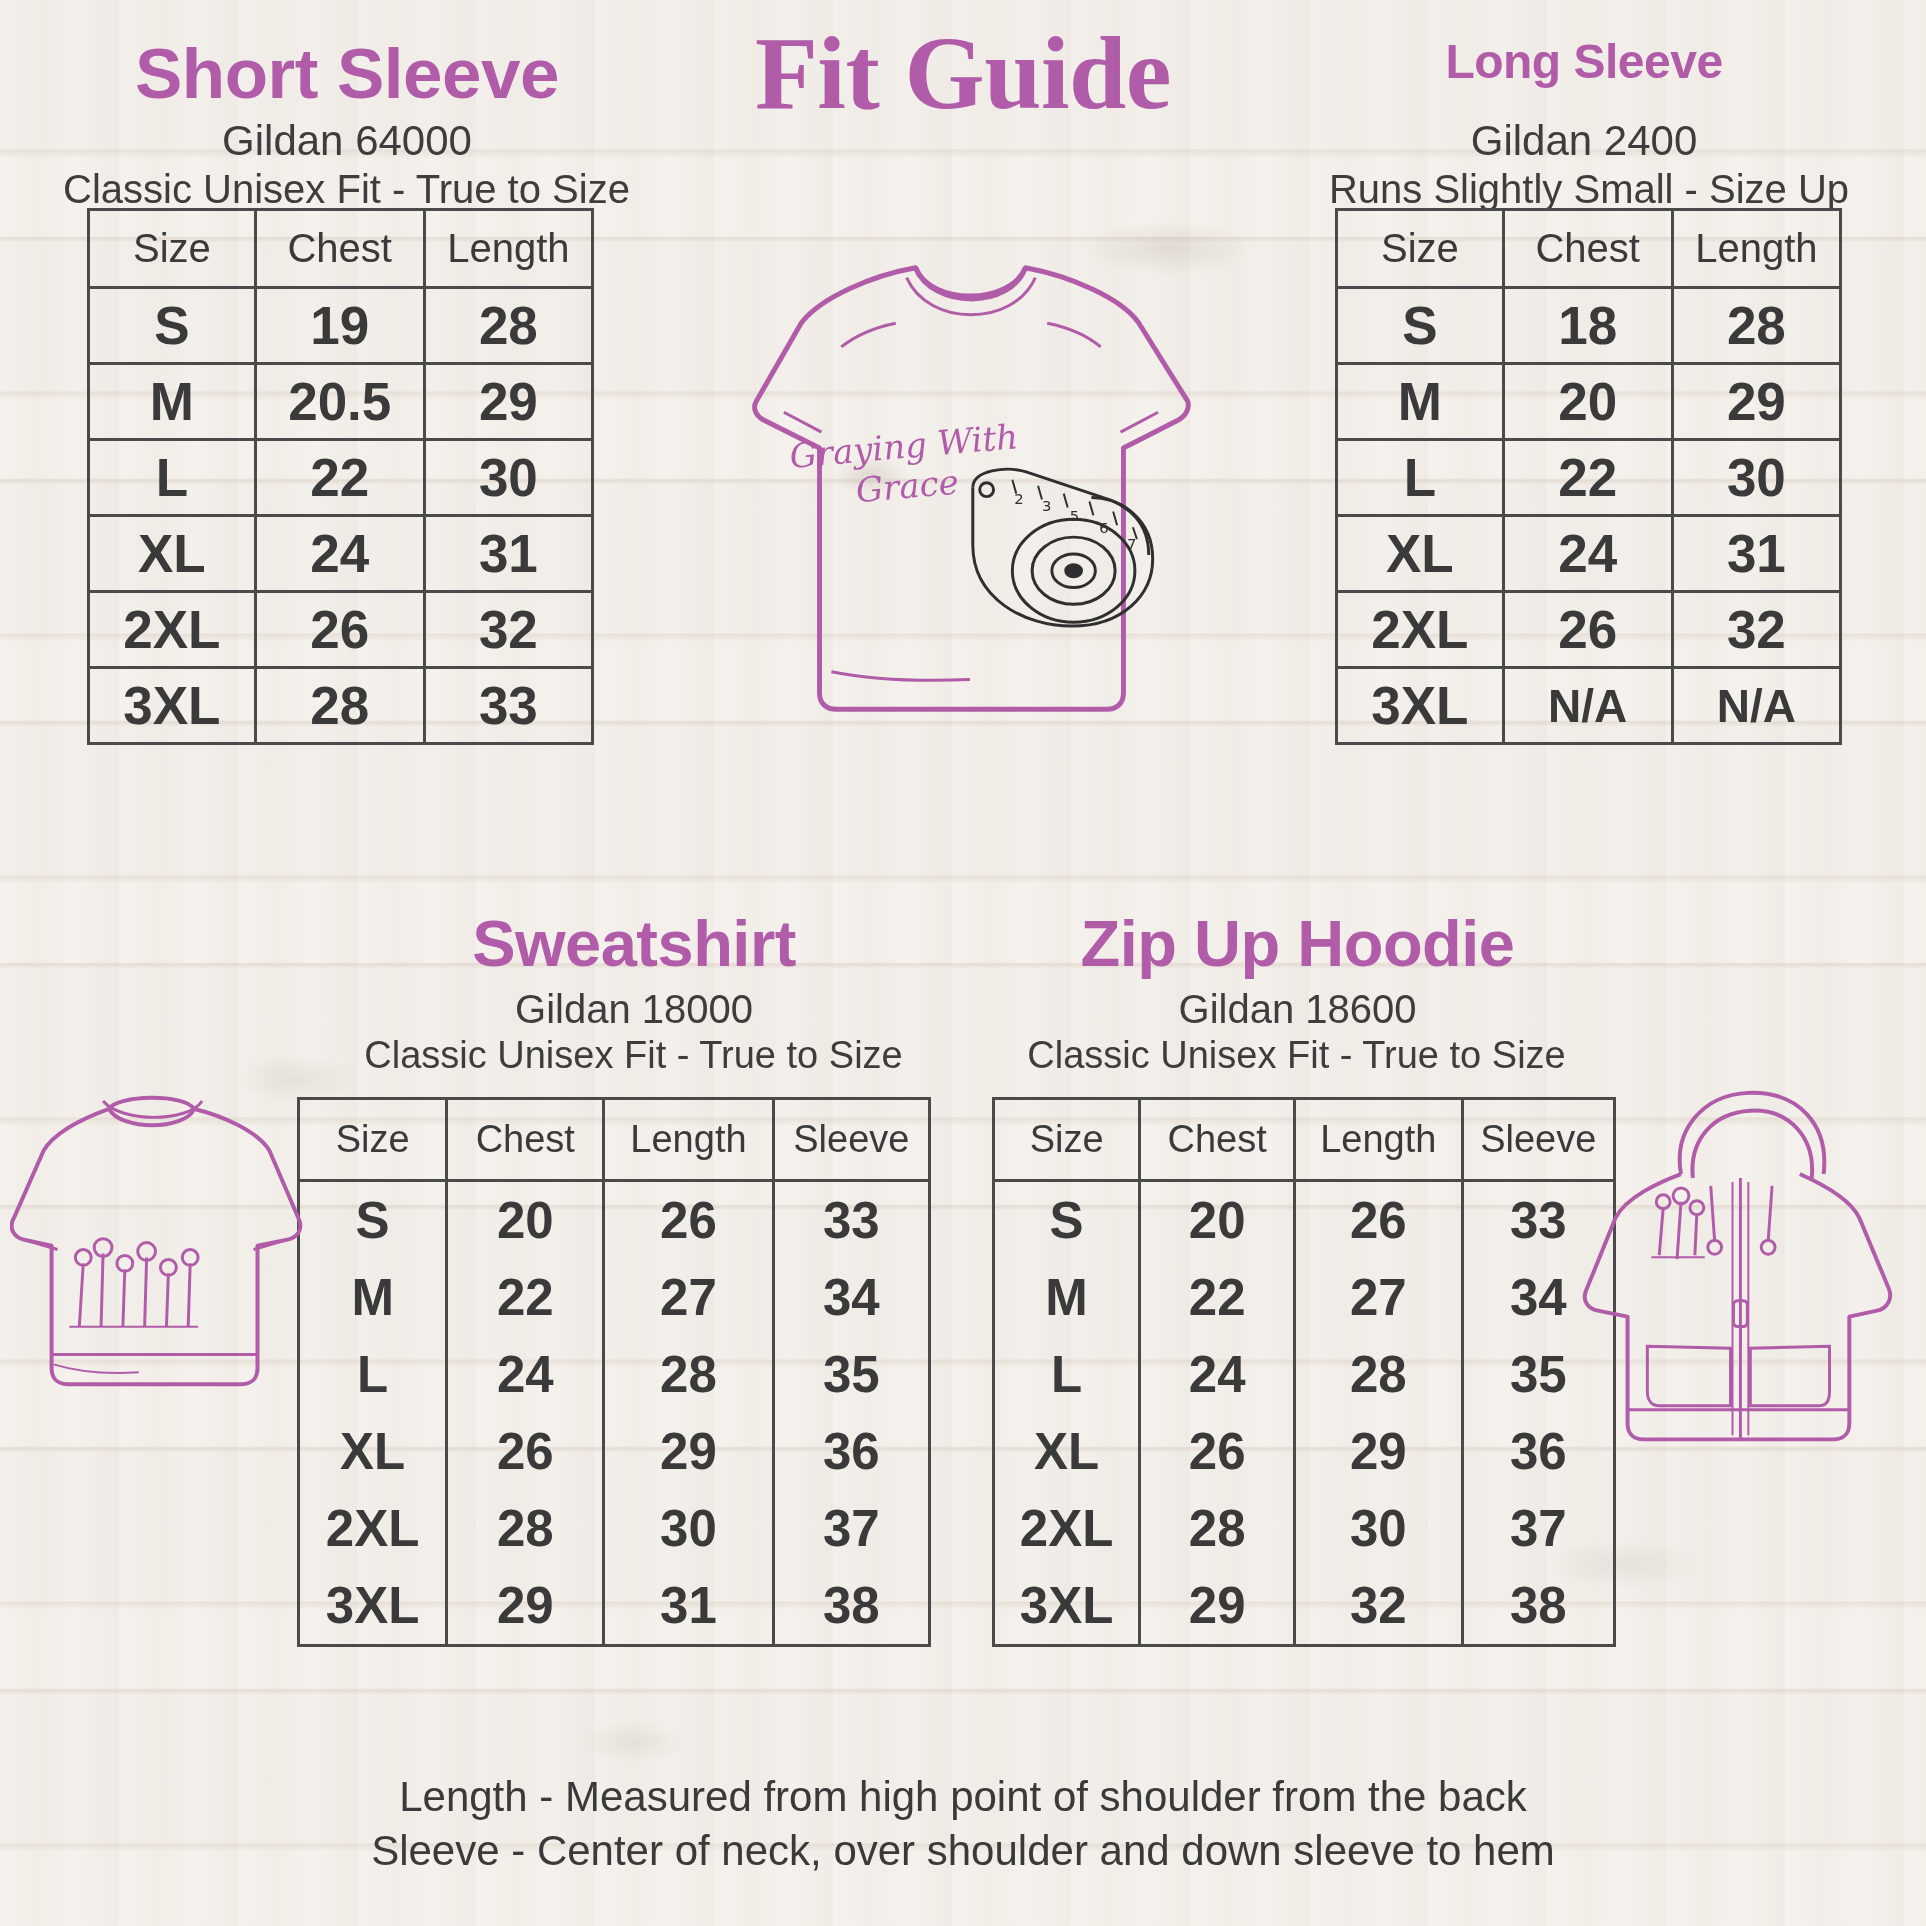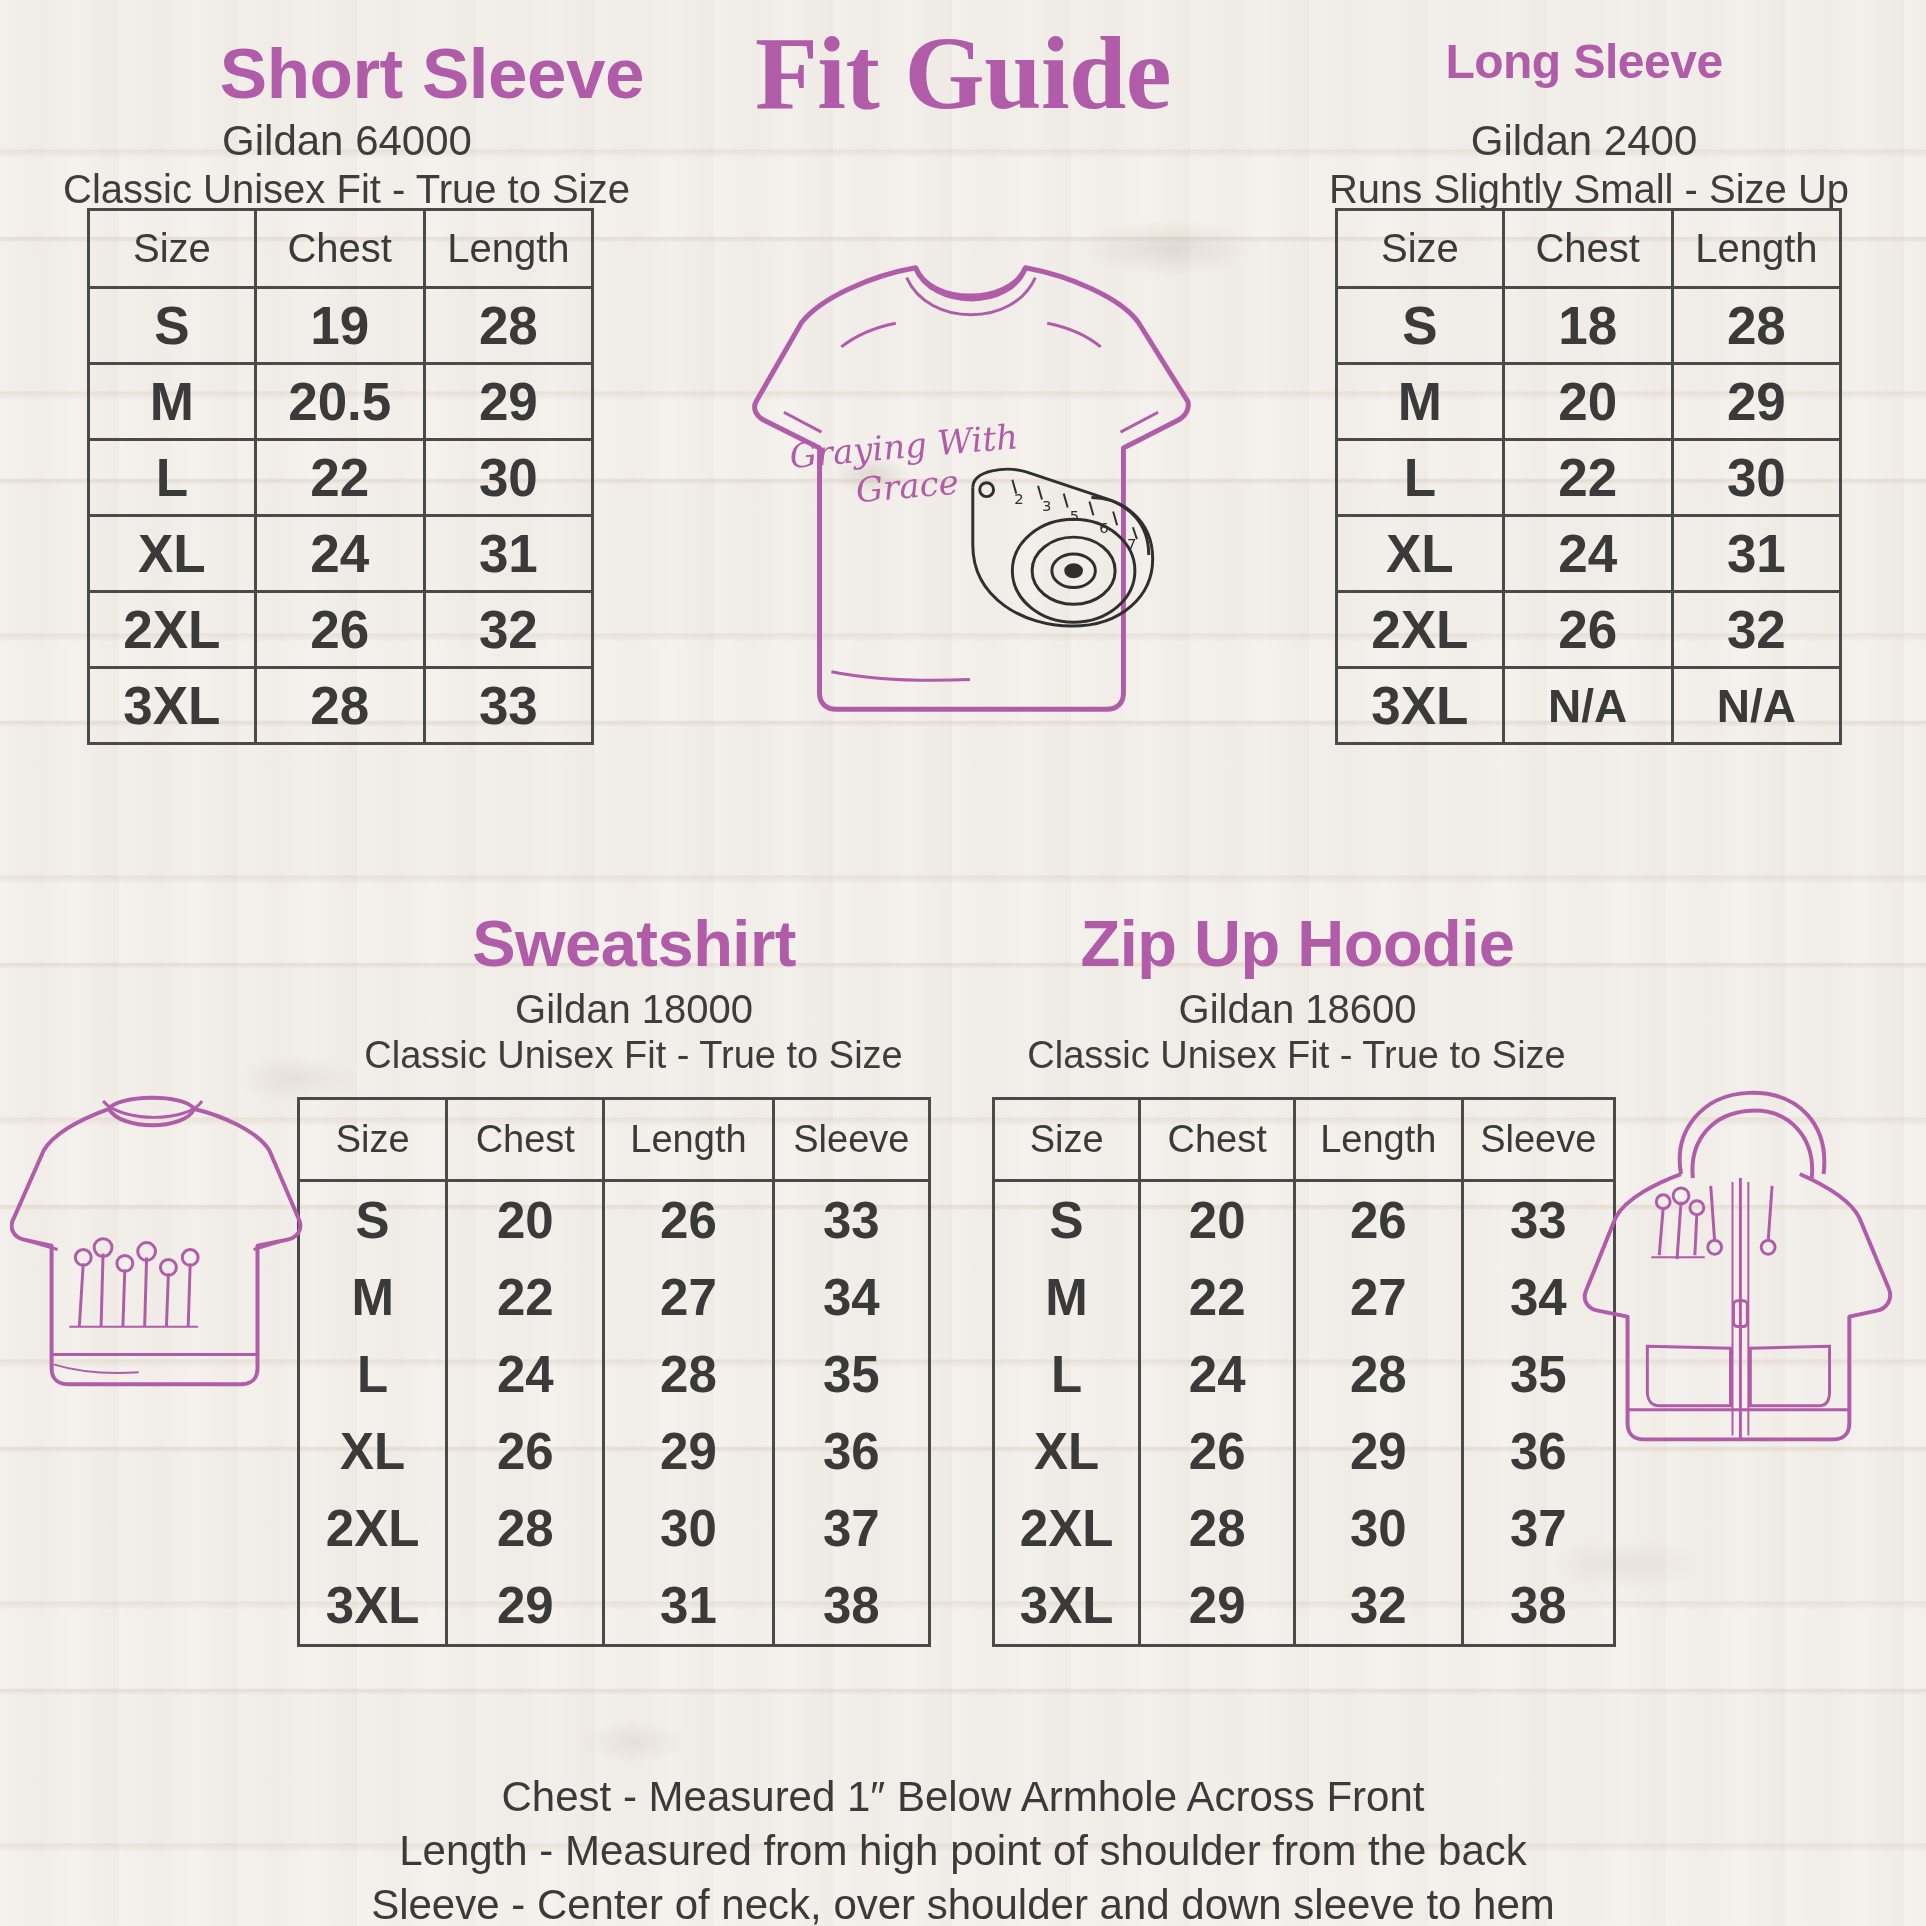--- a/index.html
+++ b/index.html
@@ -94,21 +94,21 @@
 </head>
 <body>
 
 <div id="wood"></div>
 
 <div id="content">
 
   <div class="h-title" style="position:absolute;left:686px;top:22px;width:554px;font-size:103px;font-family:Liberation Serif, serif;">Fit Guide</div>
 
   <div>
-    <div class="h-title" style="position:absolute;left:50px;top:38px;width:594px;font-size:71px;text-align:right;">Short Sleeve</div>
+    <div class="h-title" style="position:absolute;left:50px;top:38px;width:594px;font-size:71px;">Short Sleeve</div>
     <div class="sub" style="position:absolute;left:50px;top:117px;width:594px;font-size:42px;">Gildan 64000</div>
     <div class="sub" style="position:absolute;left:20px;top:166px;width:653px;font-size:40px;">Classic Unisex Fit - True to Size</div>
 
     <table class="grid" style="position:absolute;left:87px;top:208px;width:507px;">
       <tbody>
           <tr>
         <th style="width:168px;">Size</th>
         <th style="width:170px;">Chest</th>
         <th style="width:168px;">Length</th>
       </tr>
@@ -389,19 +389,18 @@
           <path d="M132 178 L134 136"></path>
         <circle cx="100" cy="124" r="7"></circle>
           <circle cx="118" cy="118" r="8"></circle>
           <circle cx="134" cy="130" r="7"></circle>
         <path d="M88 180 L142 180" stroke-width="2"></path>
       </g>
     </svg>
   </div>
 
   <div style="position:absolute;left:59px;top:1770px;width:1808px;">
-    <div class="footer-note">Chest - Measured 1″ Below Armhole Across Front</div>
     <div class="footer-note">Length - Measured from high point of shoulder from the back</div>
     <div class="footer-note">Sleeve - Center of neck, over shoulder and down sleeve to hem</div>
   </div>
 
 </div>
 
 
 </body></html>

